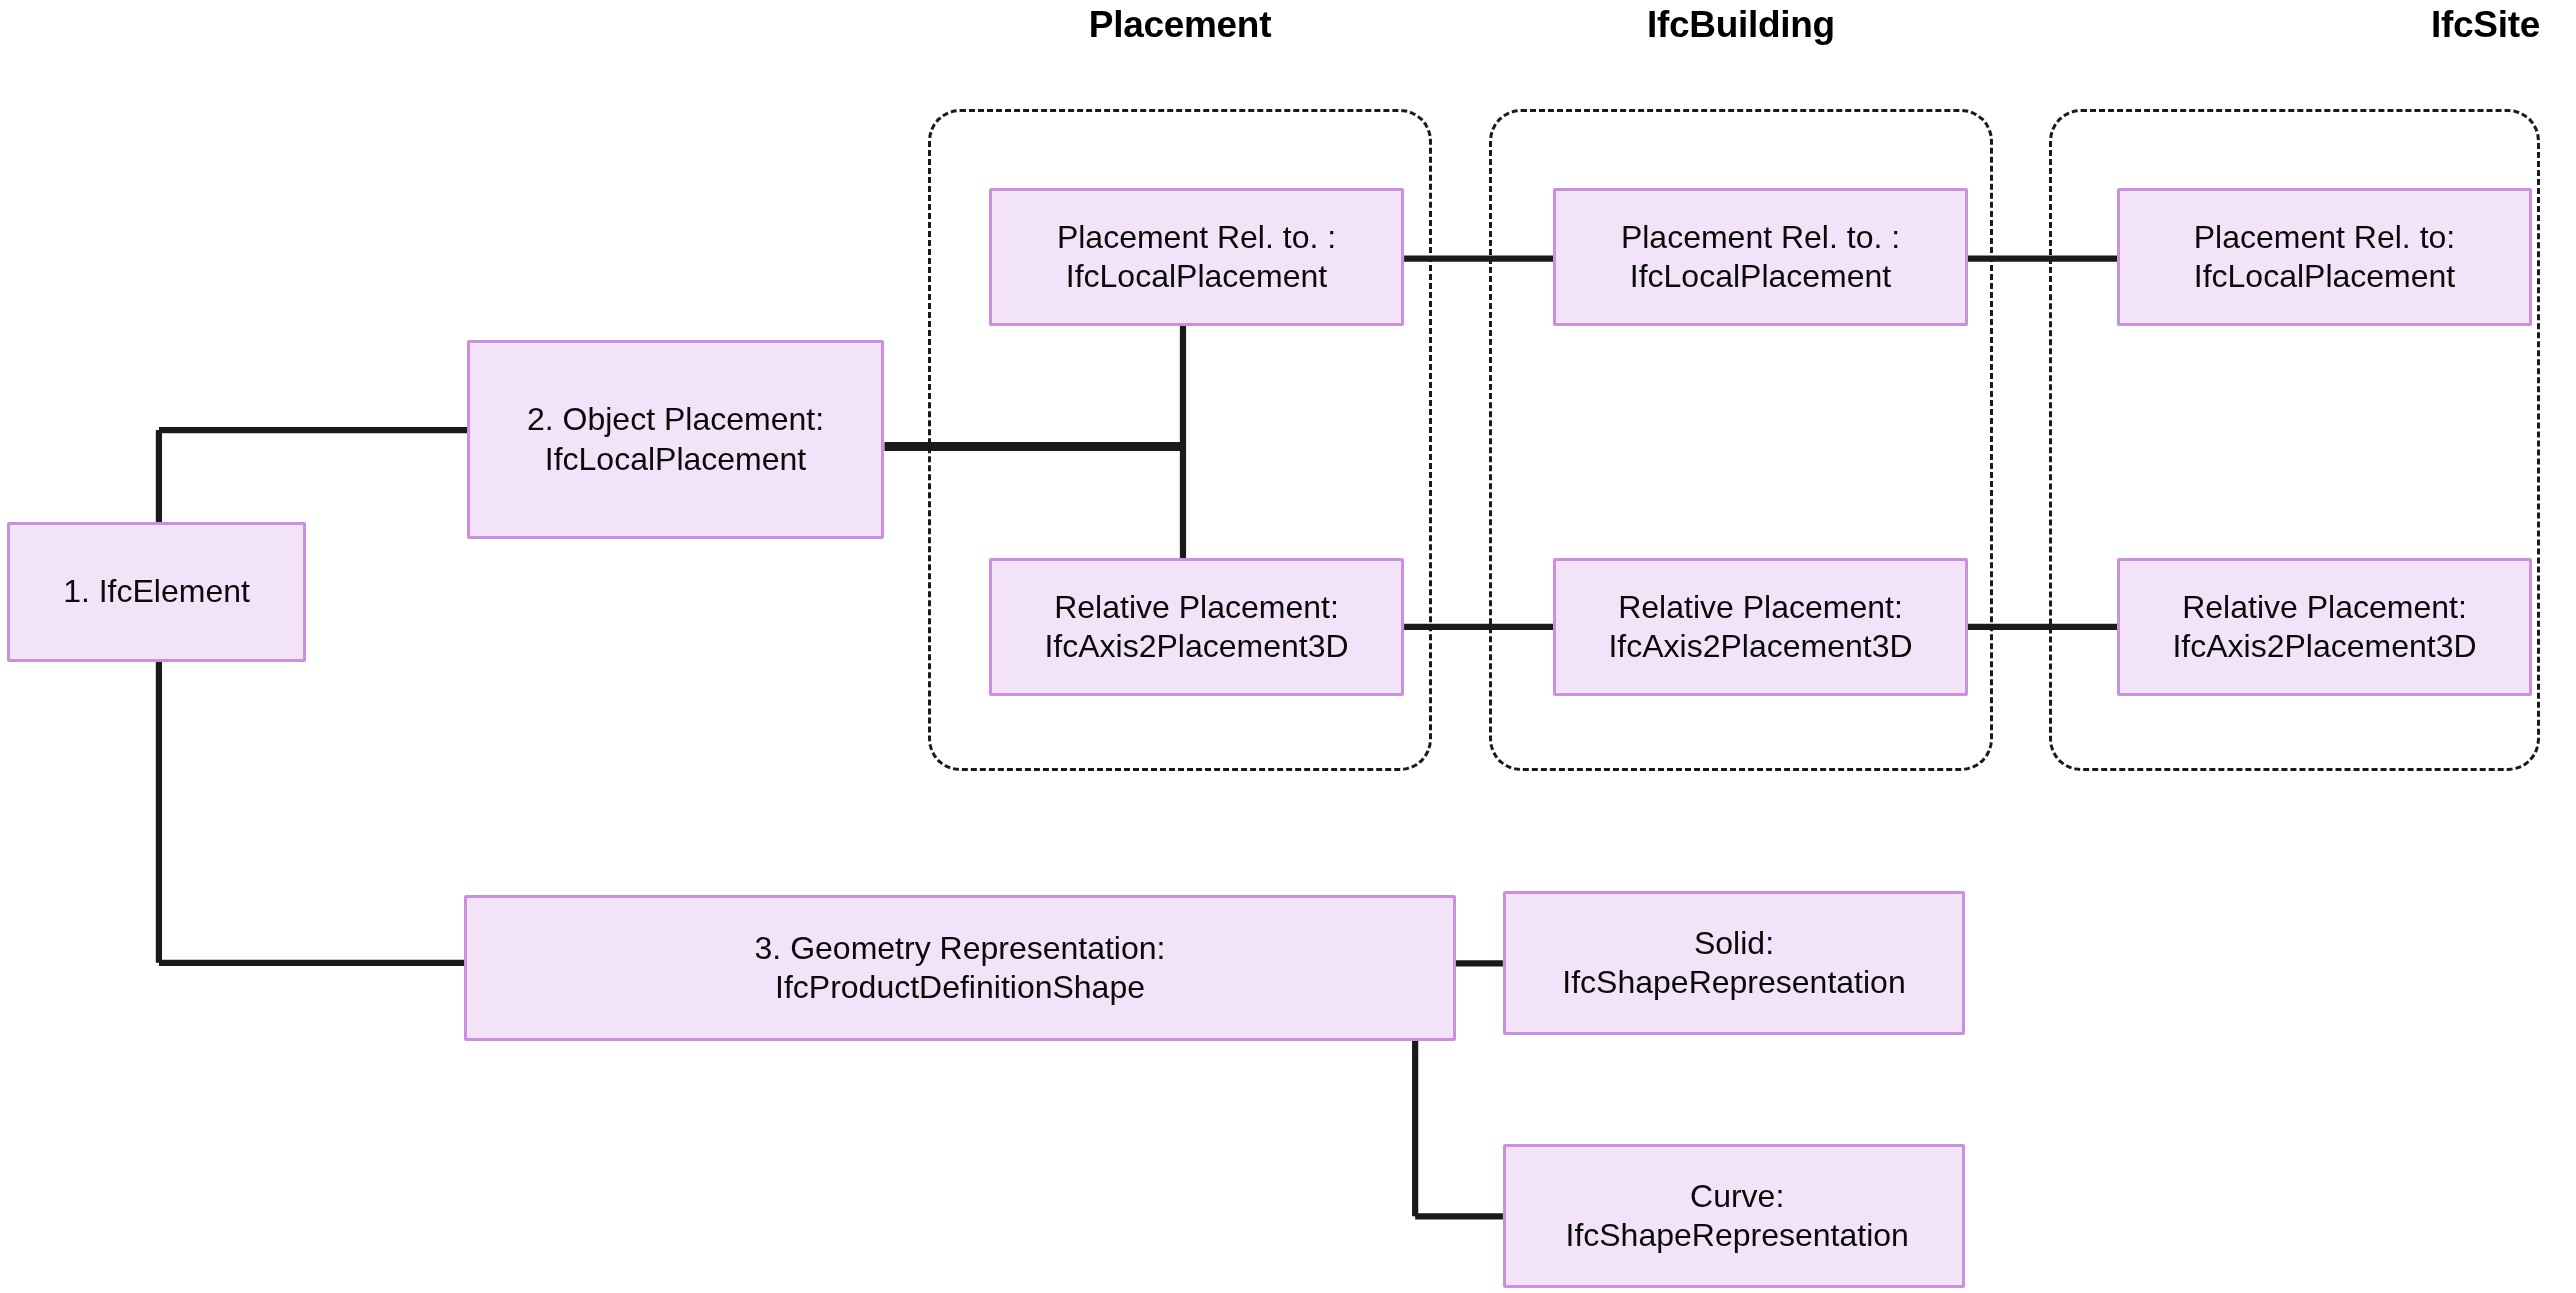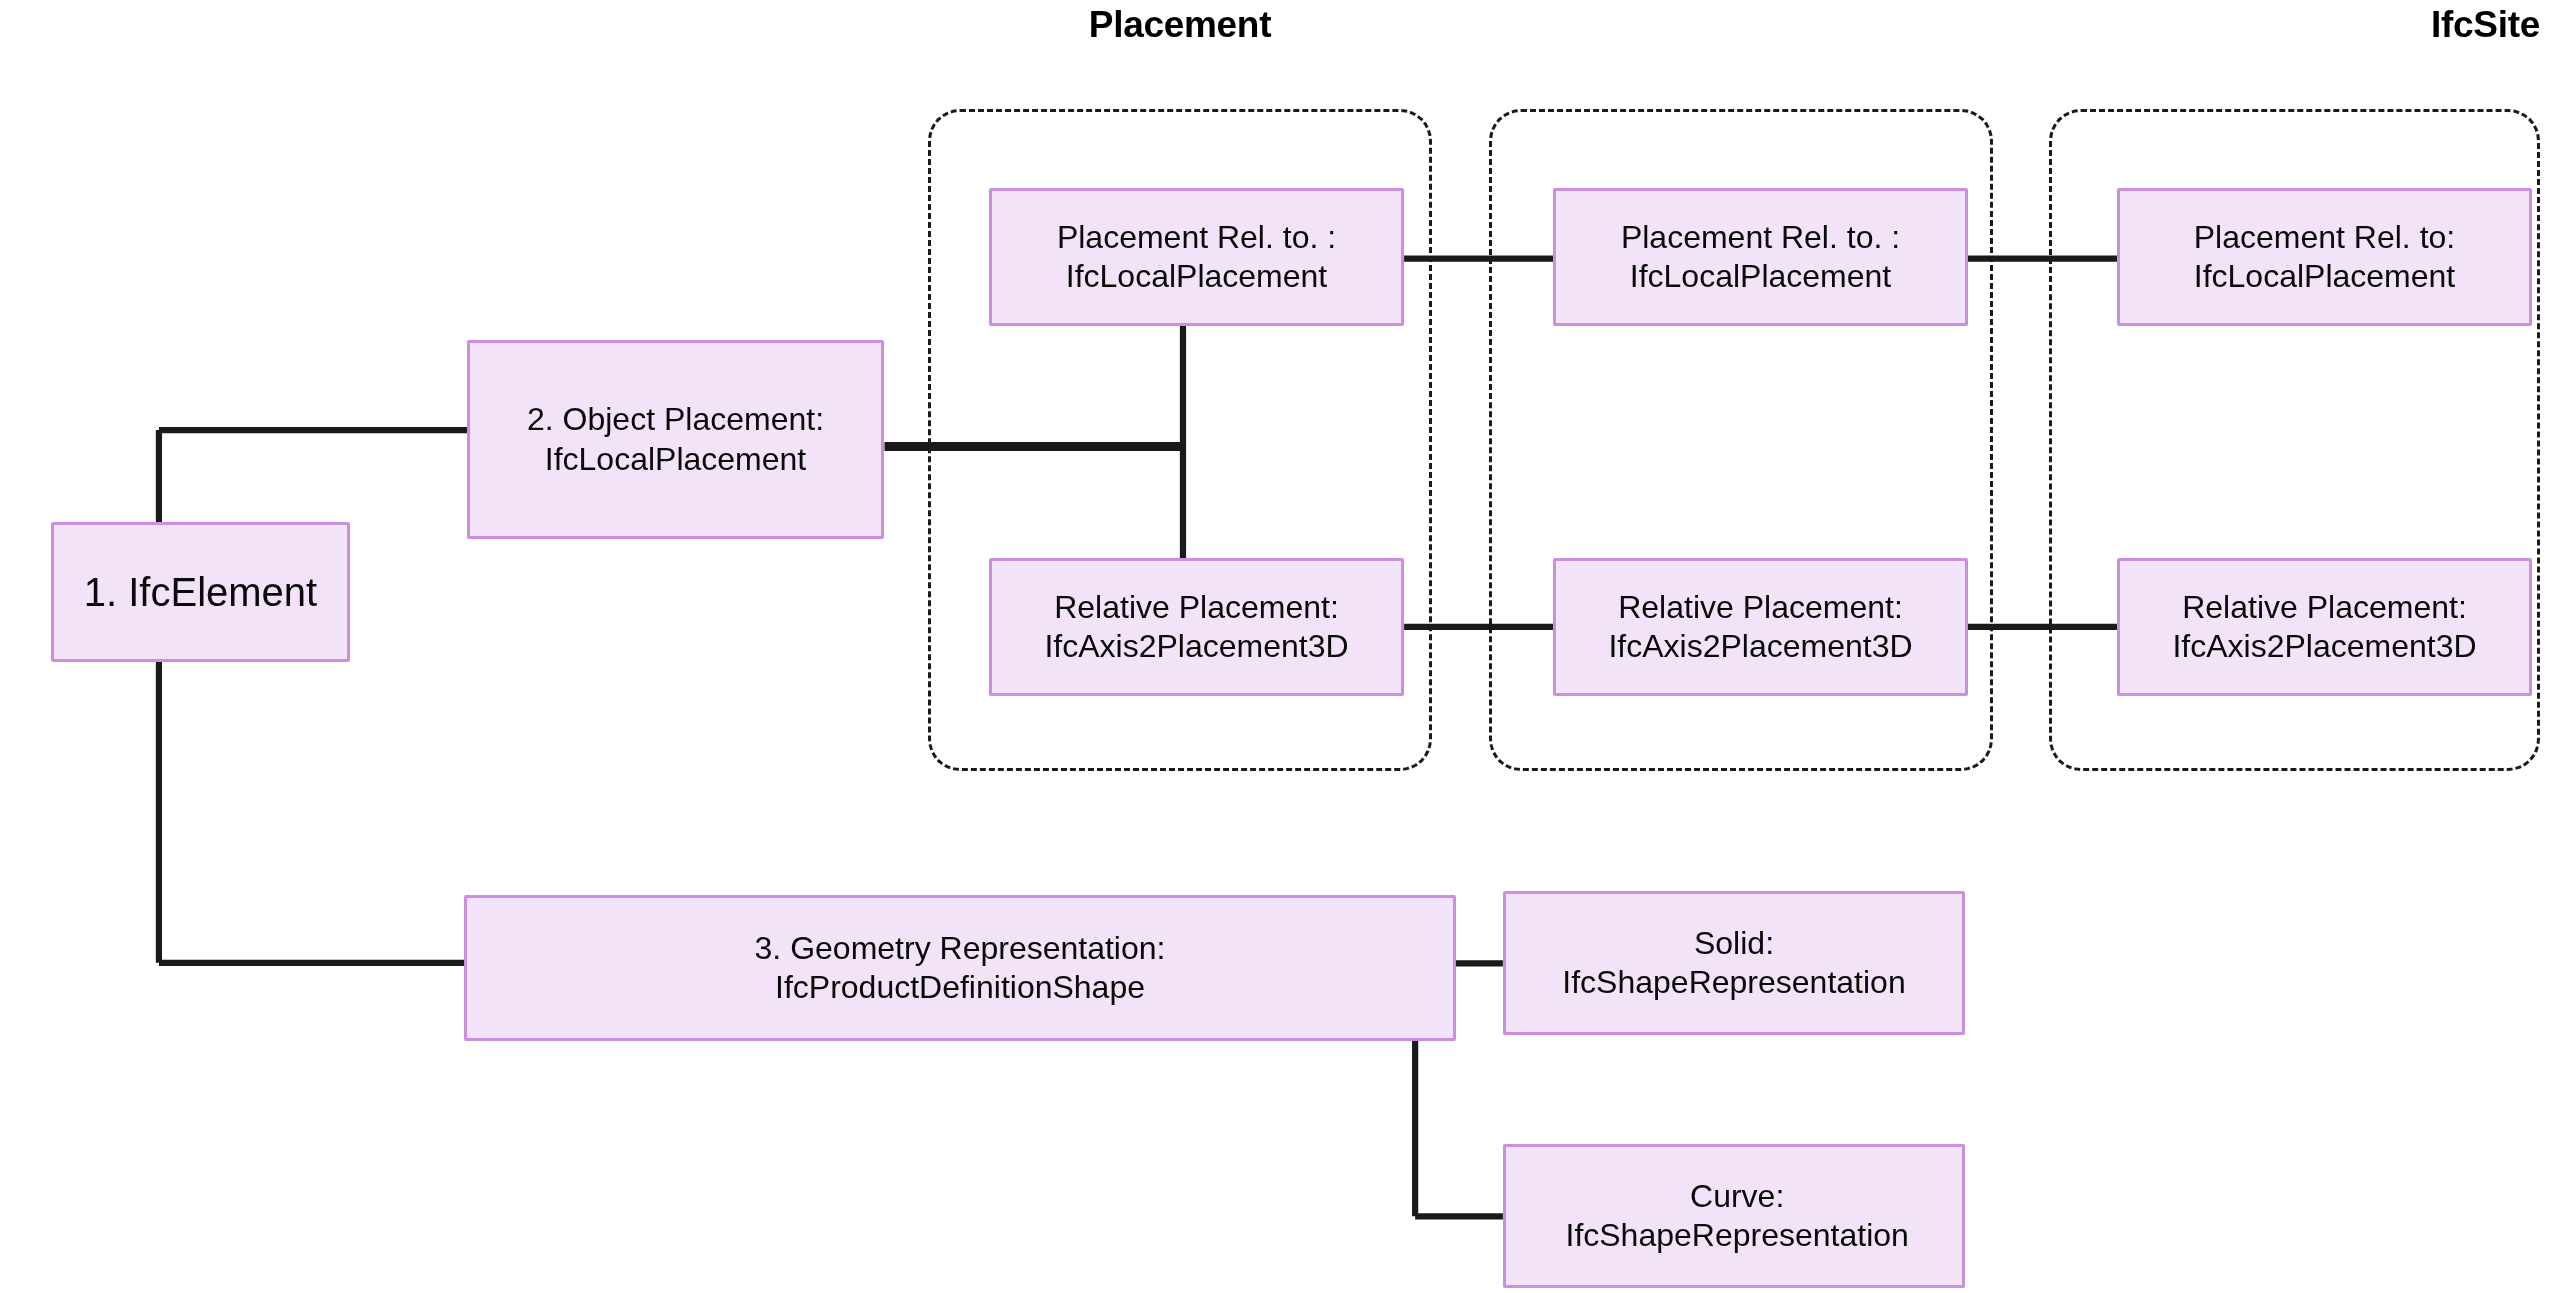--- a/index.html
+++ b/index.html
@@ -55,21 +55,21 @@
     color: #0a0a0a;
     font-size: 32px;
     line-height: 1.22;
     text-align: center;
     padding: 2.8px 9.7px;
   }
   .node .l1, .node .l2 {
     display: block;
     white-space: nowrap;
   }
-  .node.single { font-size: 40px; margin-left: 44px; }
+  .node.single { font-size: 32px; }
 </style>
 </head>
 <body>
 
 <div id="canvas">
 
   <svg id="wires" viewBox="0 0 3728 1872" width="2576" height="1294" xmlns="http://www.w3.org/2000/svg">
     <g stroke="#1a1a1a" stroke-width="9" fill="none" stroke-linecap="butt">
 
       <path d="M 230 622 L 230 1393"></path>
@@ -91,20 +91,21 @@
       <path d="M 2848 907 L 3072 907"></path>
 
       <path d="M 1946 1394 L 2048 1394"></path>
       <path d="M 2048 1394 L 2048 1760"></path>
       <path d="M 2048 1394 L 2175 1394"></path>
       <path d="M 2048 1760 L 2175 1760"></path>
     </g>
   </svg>
 
   <div class="group-title" style="left:928px; top:4.1px; width:504px;">Placement</div>
+  <div class="group-title" style="left:1489px; top:4.1px; width:504px;">IfcBuilding</div>
   <div class="group-title" style="left:2049px; top:4.1px; width:491px;text-align:right;">IfcSite</div>
 
   <div class="group-box" style="left:928px; top:109px; width:504px; height:662px;"></div>
   <div class="group-box" style="left:1489px; top:109px; width:504px; height:662px;"></div>
   <div class="group-box" style="left:2049px; top:109px; width:491px; height:662px;"></div>
 
   <div class="node single" style="left:7px; top:522px; width:299px; height:140px;">
     <span class="l1">1. IfcElement</span>
   </div>
 

